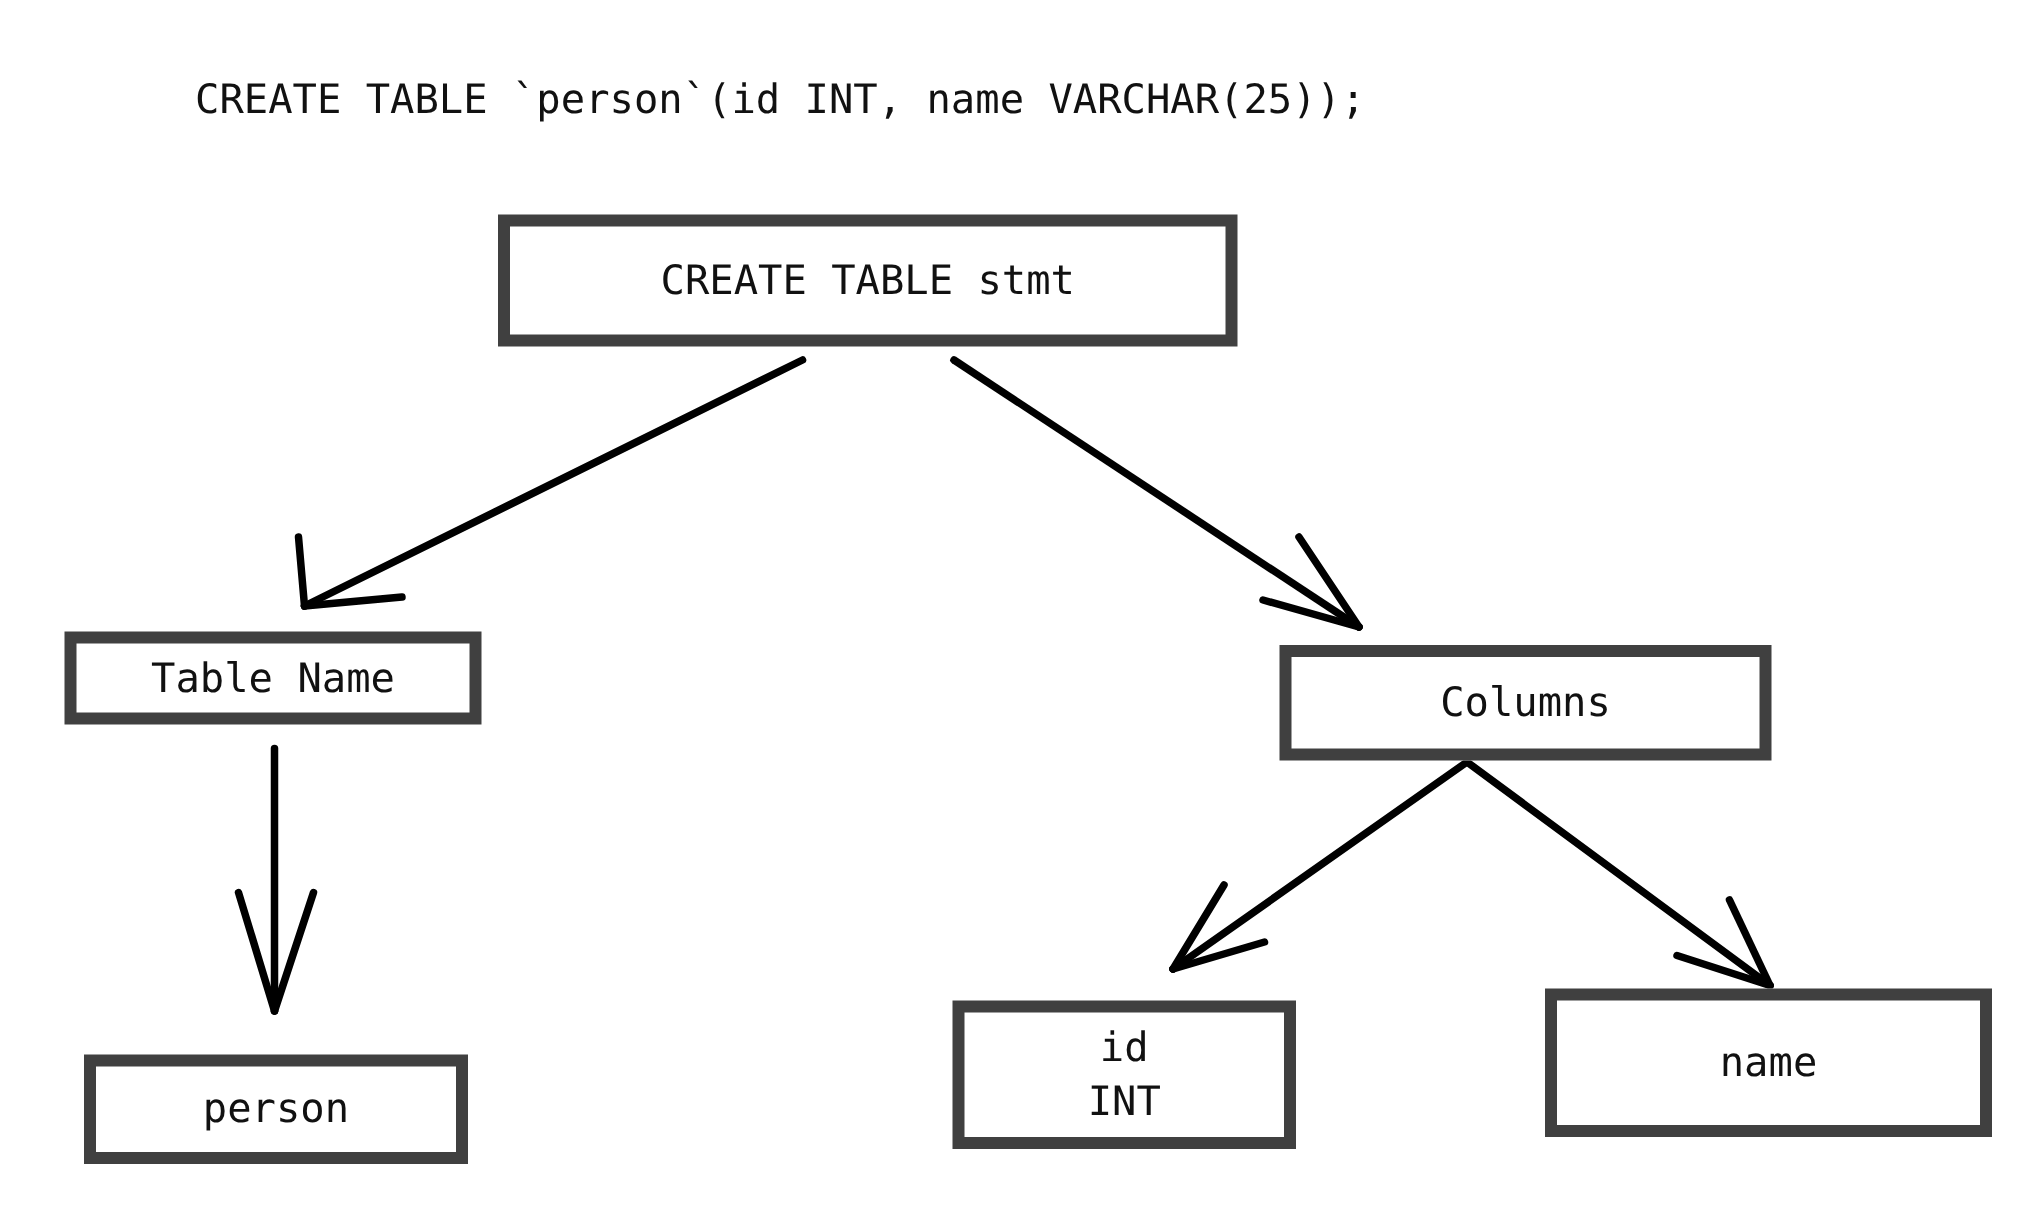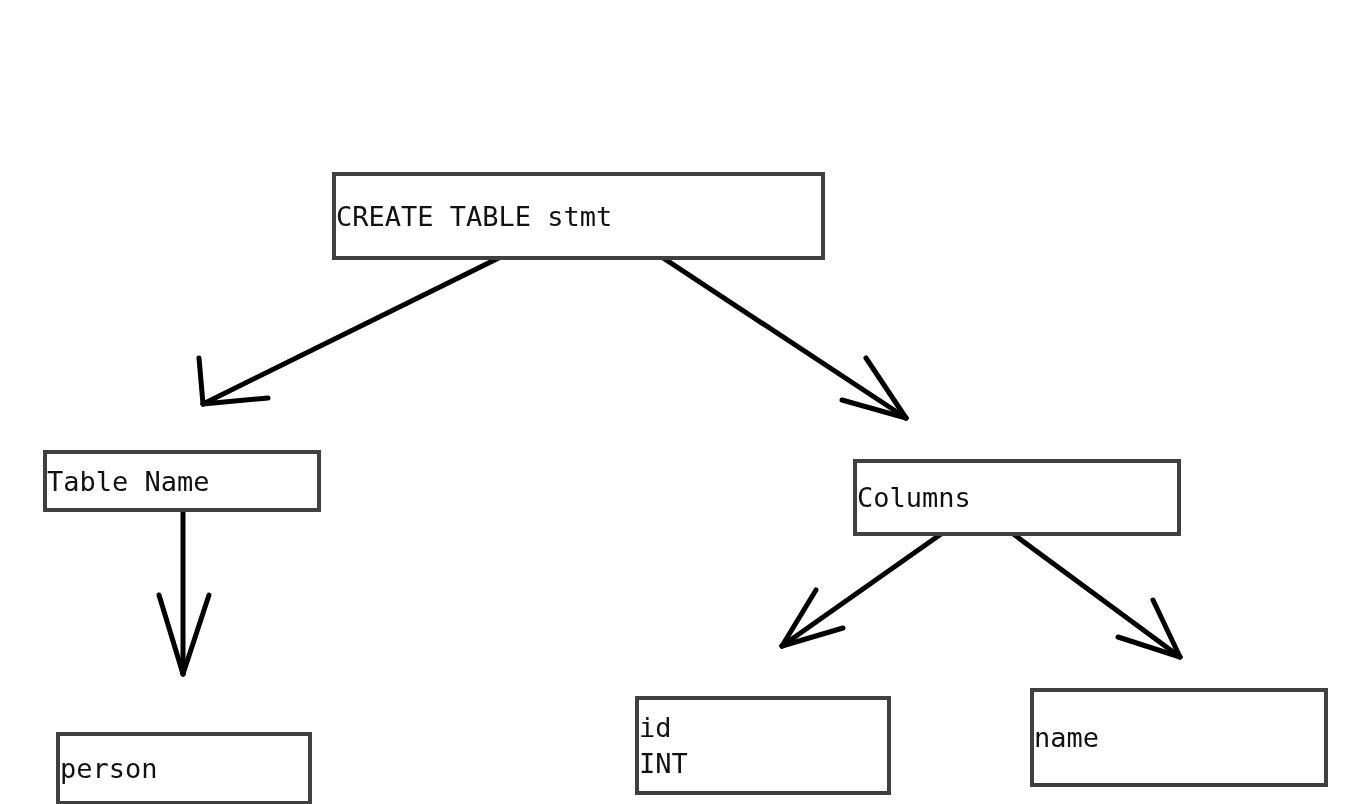--- a/index.html
+++ b/index.html
@@ -36,55 +36,55 @@
     font-size: 27px;
     line-height: 34px;
     letter-spacing: 0px;
     white-space: pre;
     color: #111111;
     font-family: "DejaVu Sans Mono", "Liberation Mono", monospace;
   }
   .node {
     position: absolute;
     box-sizing: border-box;
-    border: 4px solid #404040;
+    border: 8px solid #404040;
     background: #ffffff;
     display: flex;
     flex-direction: column;
-    align-items: flex-start;
+    align-items: center;
     justify-content: center;
     text-align: center;
     font-family: "DejaVu Sans Mono", "Liberation Mono", monospace;
     color: #111111;
     z-index: 2;
-    margin-top: 29px;
   }
   .node .line {
     display: block;
     white-space: pre;
     font-size: 27px;
     line-height: 33px;
   }
   .node.two-line .line {
     line-height: 36px;
   }
 
   
   #node-root      { left: 332px; top: 143px;  width: 493px; height: 88px; }
   #node-tablename { left: 43px;  top: 421px;  width: 278px; height: 62px; }
   #node-columns   { left: 853px; top: 430px;  width: 328px; height: 77px; }
   #node-person    { left: 56px;  top: 703px;  width: 256px; height: 73px; }
-  #node-col-id    { left: 635px; top: 667px;  width: 256px; height: 99px; }
+  #node-col-id    { left: 635px; top: 667px;  width: 229px; height: 99px; }
   #node-col-name  { left: 1030px;top: 659px;  width: 298px; height: 99px; }
 </style>
 </head>
 <body>
 
 <div id="canvas">
 
+  <div class="sql-title">CREATE TABLE `person`(id INT, name VARCHAR(25));</div>
 
   <svg id="edge-layer" viewBox="0 0 1362 804">
     <g fill="none" stroke="#000000" stroke-width="5" stroke-linecap="round" stroke-linejoin="round">
 
       <g>
         <line x1="535" y1="240" x2="203" y2="404"></line>
         <line x1="203" y1="404" x2="268" y2="398"></line>
         <line x1="203" y1="404" x2="199" y2="358"></line>
       </g>
 

